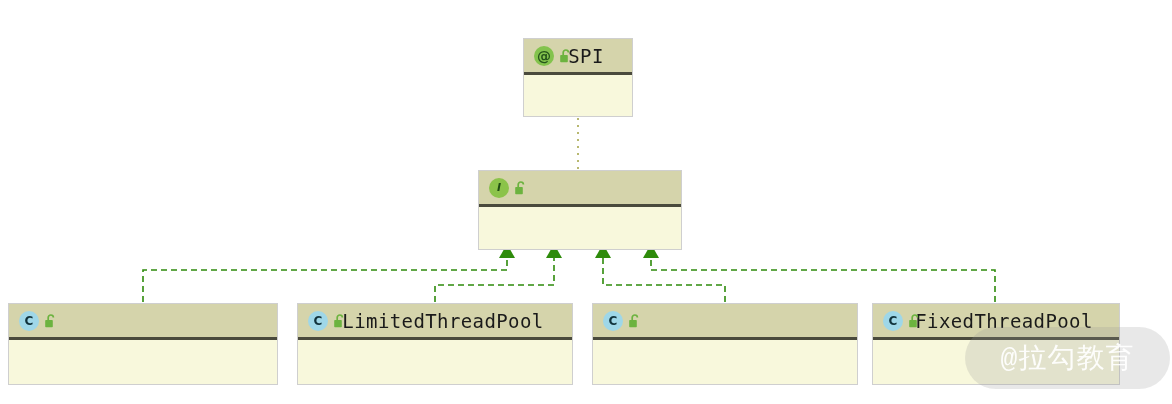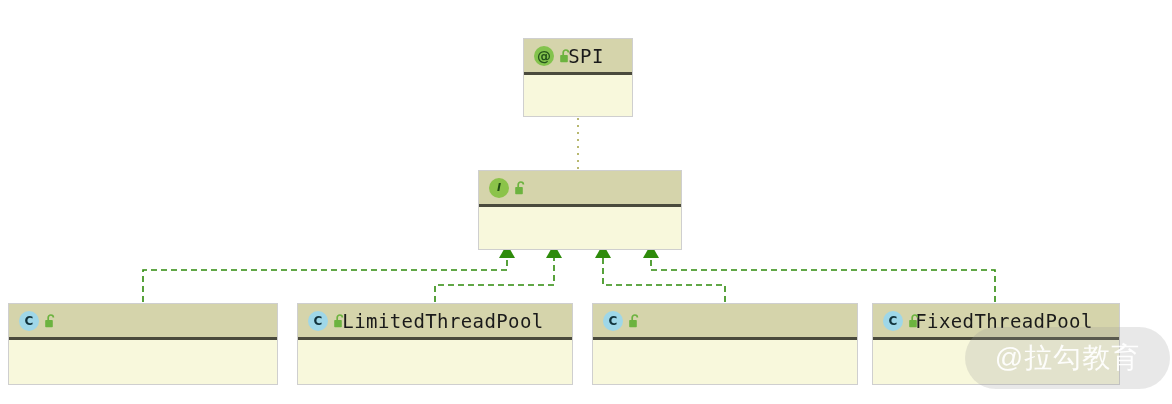--- a/index.html
+++ b/index.html
@@ -91,21 +91,21 @@
     border-radius: 34px;
     background: rgba(150,150,150,0.22);
     display: flex;
     align-items: center;
     justify-content: center;
     pointer-events: none;
   }
   #watermark span {
     color: rgba(255,255,255,0.92);
     font-size: 28px;
-    font-family: Liberation Sans, sans-serif;
+    font-family: Liberation Mono, monospace;
     letter-spacing: 1px;
   }
 </style>
 </head>
 <body>
 
 <div id="diagram-canvas">
 
   <svg id="connector-layer" viewBox="0 0 1172 404" xmlns="http://www.w3.org/2000/svg">
     <g id="edge-paths">

